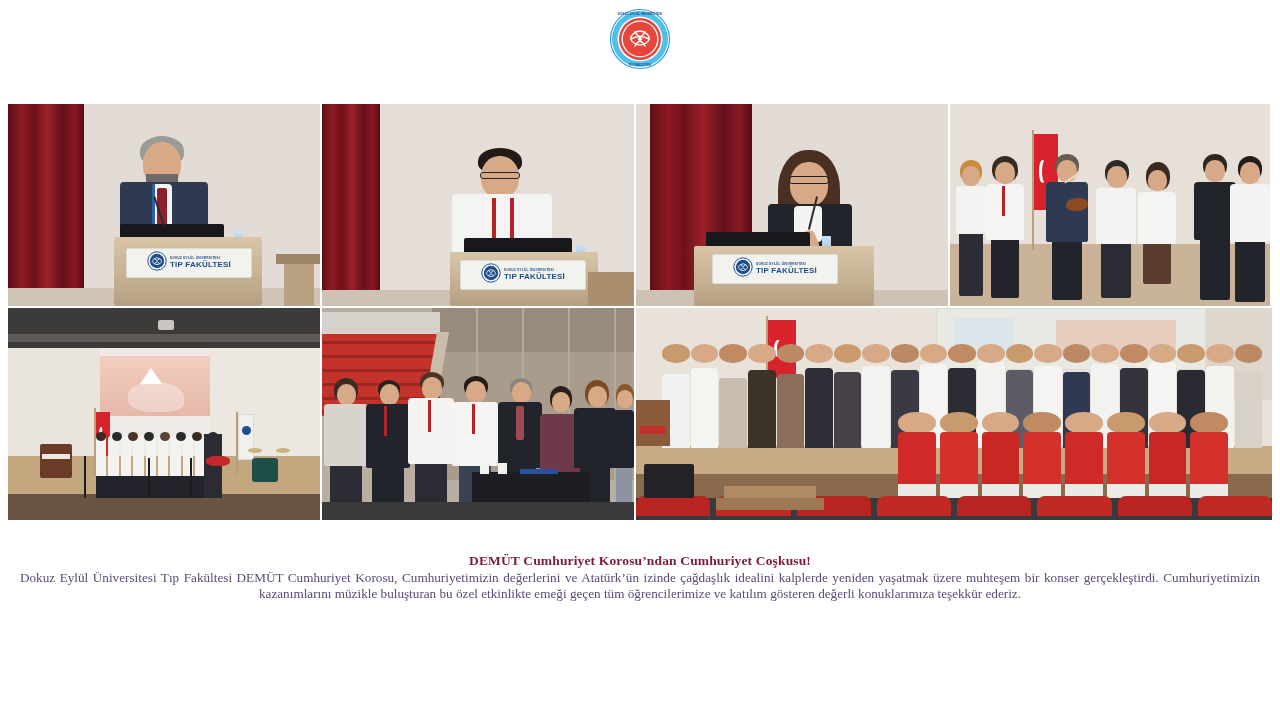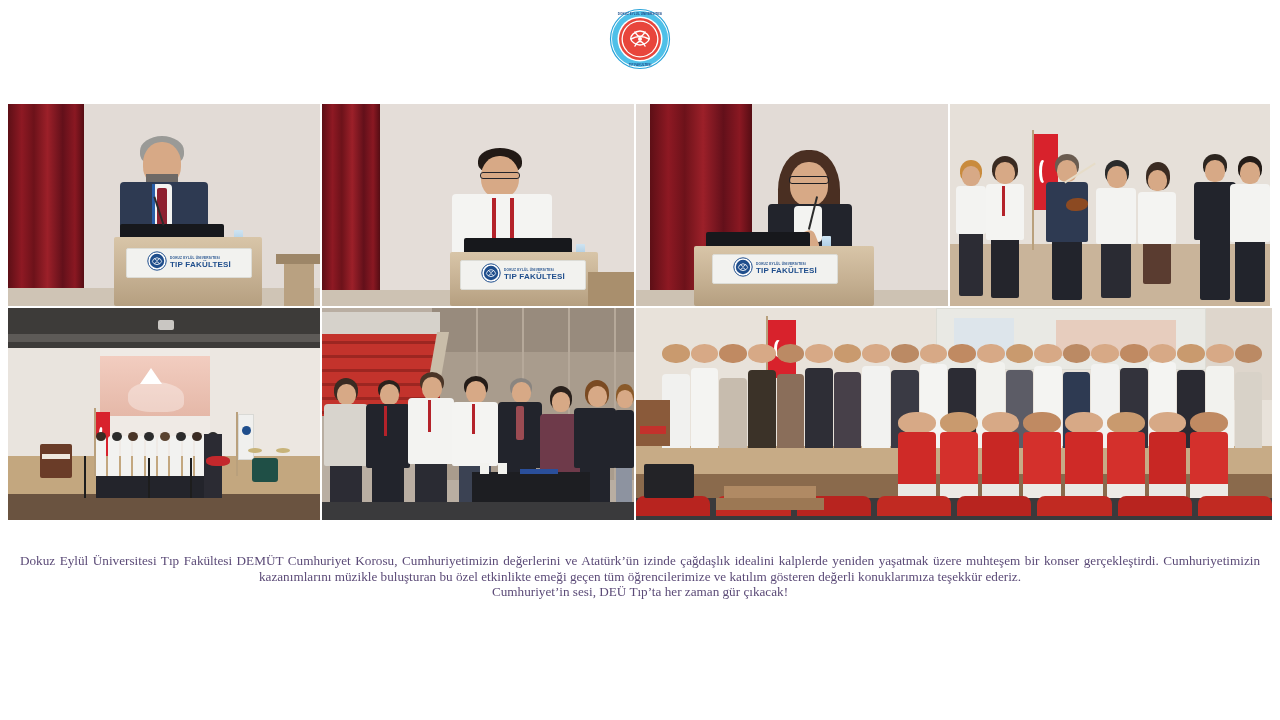--- a/index.html
+++ b/index.html
@@ -604,15 +604,15 @@
         <div style="position:absolute;left:88px;bottom:22px;width:92px;height:12px;background:#b08a64"></div>
         <div style="position:absolute;left:80px;bottom:10px;width:108px;height:12px;background:#9c7854"></div>
 
         <div style="position:absolute;left:8px;bottom:22px;width:50px;height:34px;background:#232327;border-radius:2px"></div>
       </div>
     </div>
   </div>
 </div>
 
 <div class="caption-block">
+  <div class="caption-title">DEMÜT Cumhuriyet Korosu’ndan Cumhuriyet Coşkusu!</div>
   <p class="caption-body">Dokuz Eylül Üniversitesi Tıp Fakültesi DEMÜT Cumhuriyet Korosu, Cumhuriyetimizin değerlerini ve Atatürk’ün izinde çağdaşlık idealini kalplerde yeniden yaşatmak üzere muhteşem bir konser gerçekleştirdi. Cumhuriyetimizin kazanımlarını müzikle buluşturan bu özel etkinlikte emeği geçen tüm öğrencilerimize ve katılım gösteren değerli konuklarımıza teşekkür ederiz.</p>
-  <p class="caption-last">Cumhuriyet’in sesi, DEÜ Tıp’ta her zaman gür çıkacak!</p>
 </div>
 
 </body></html>

